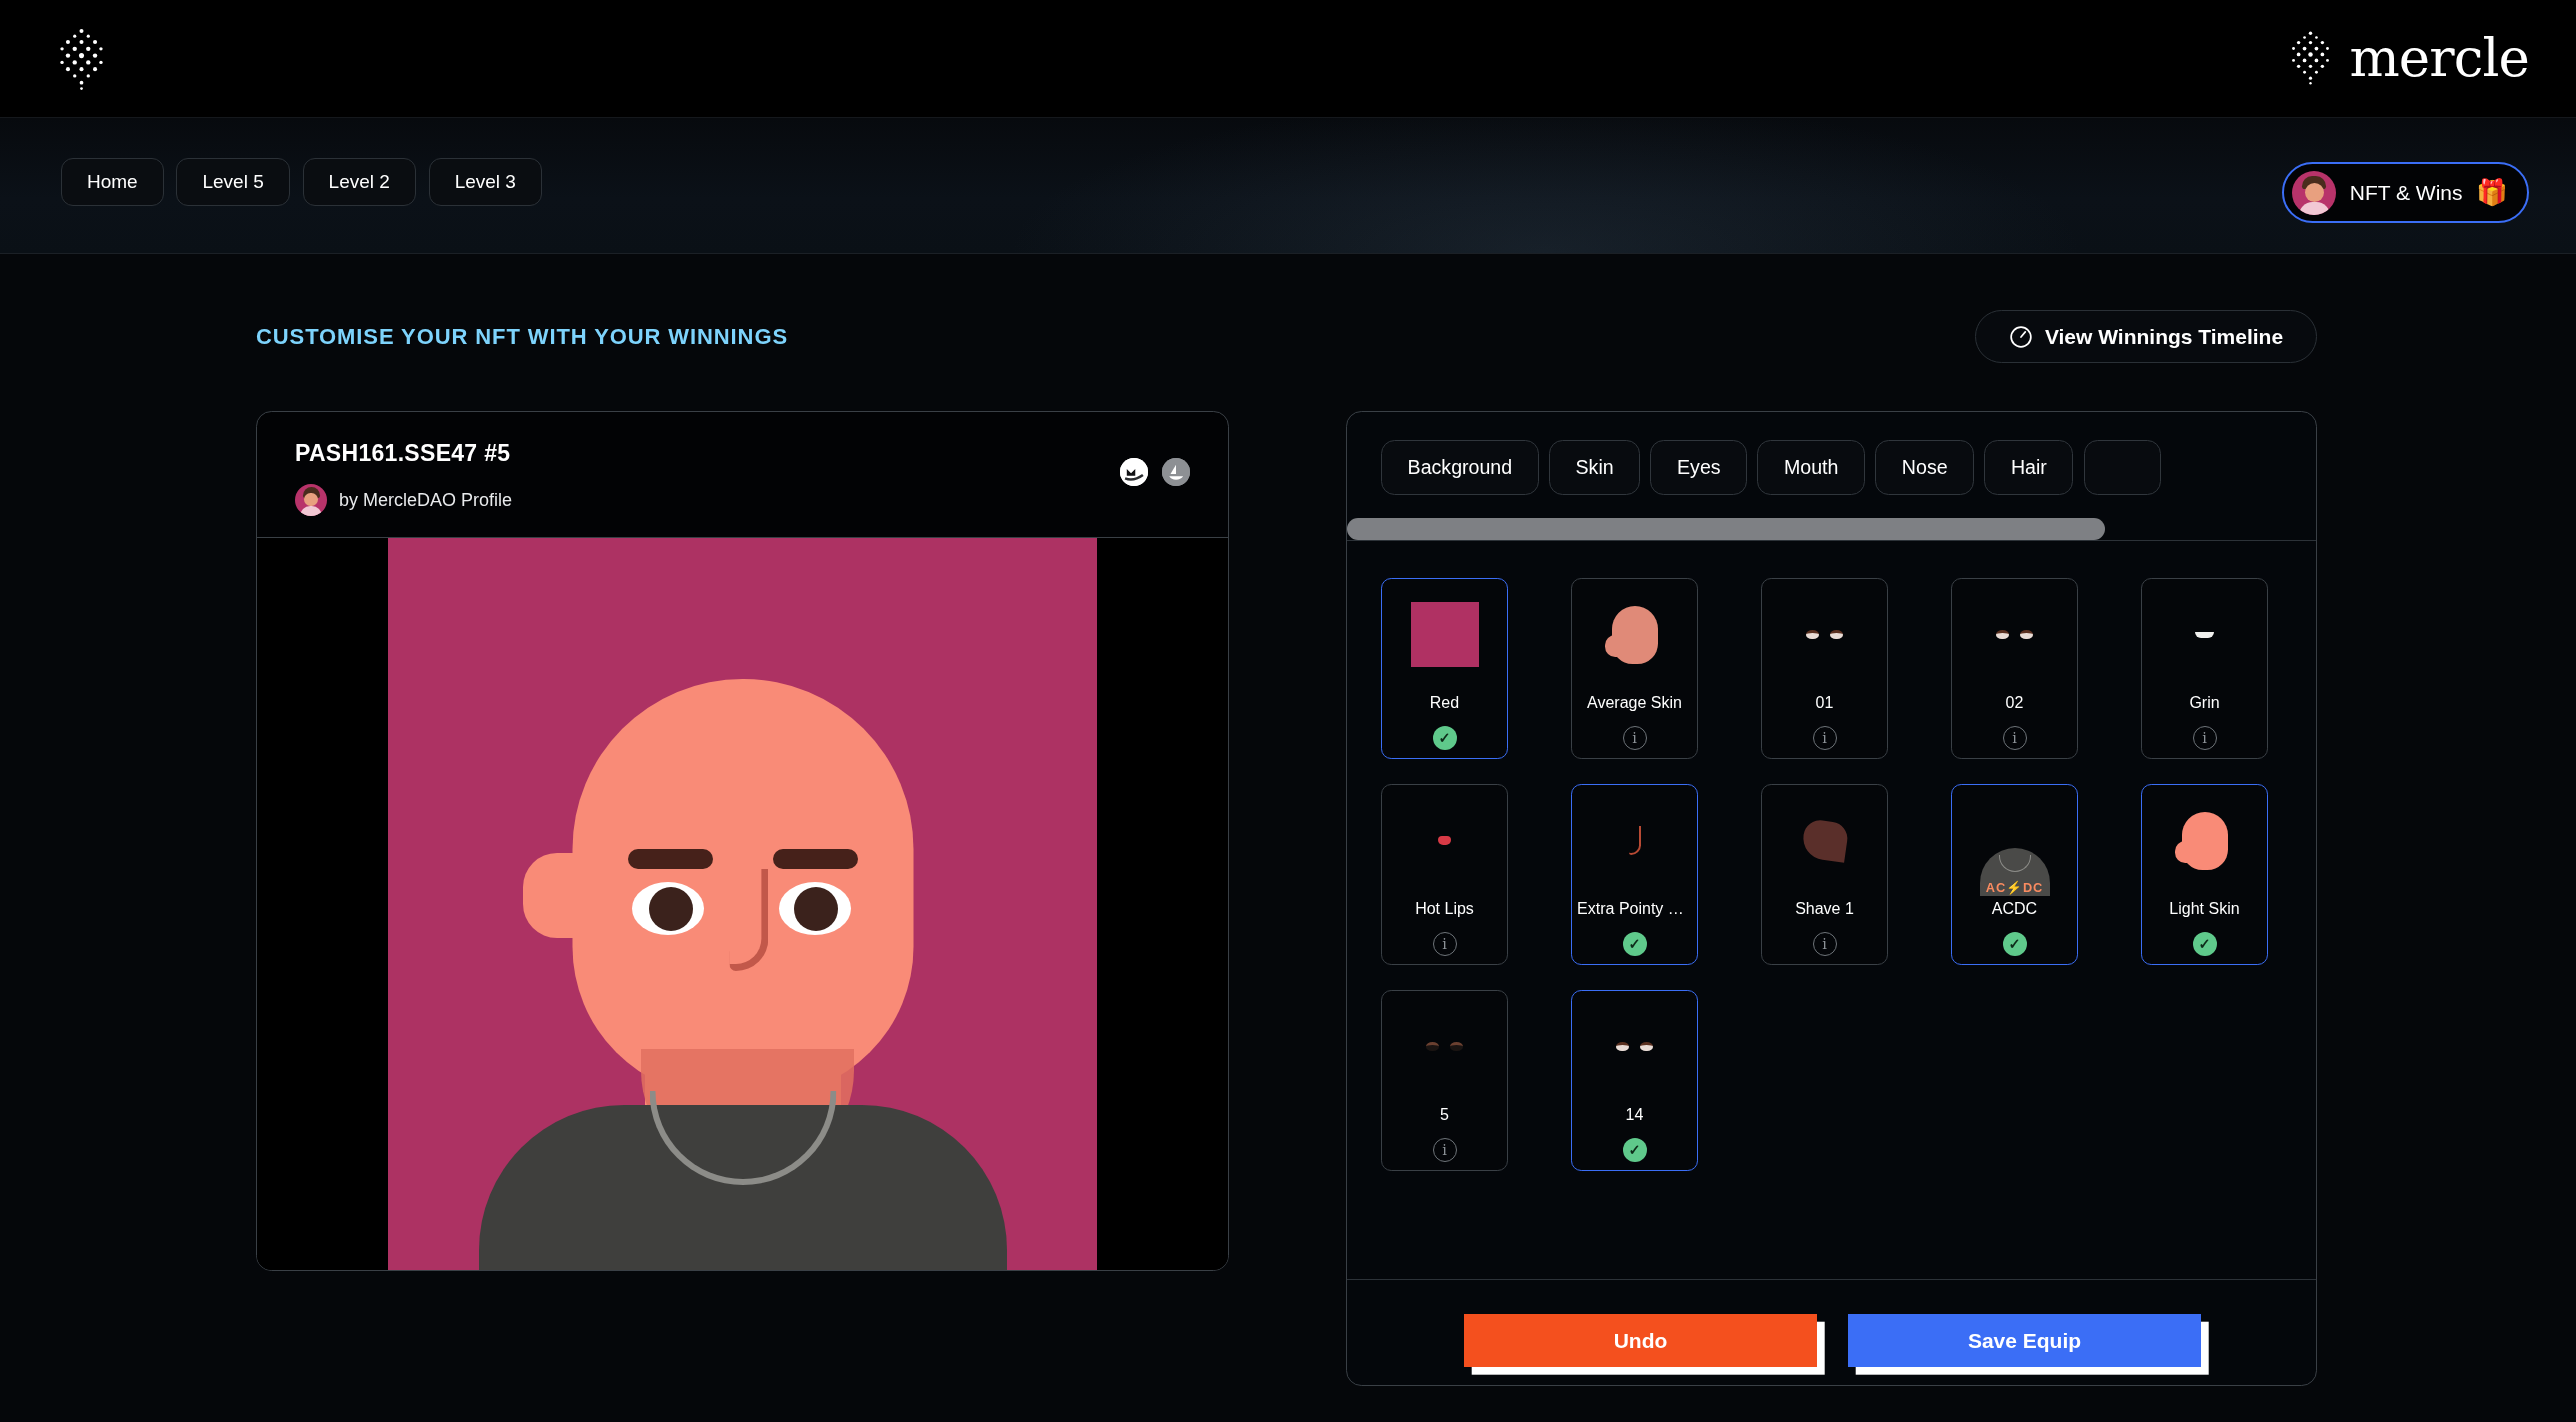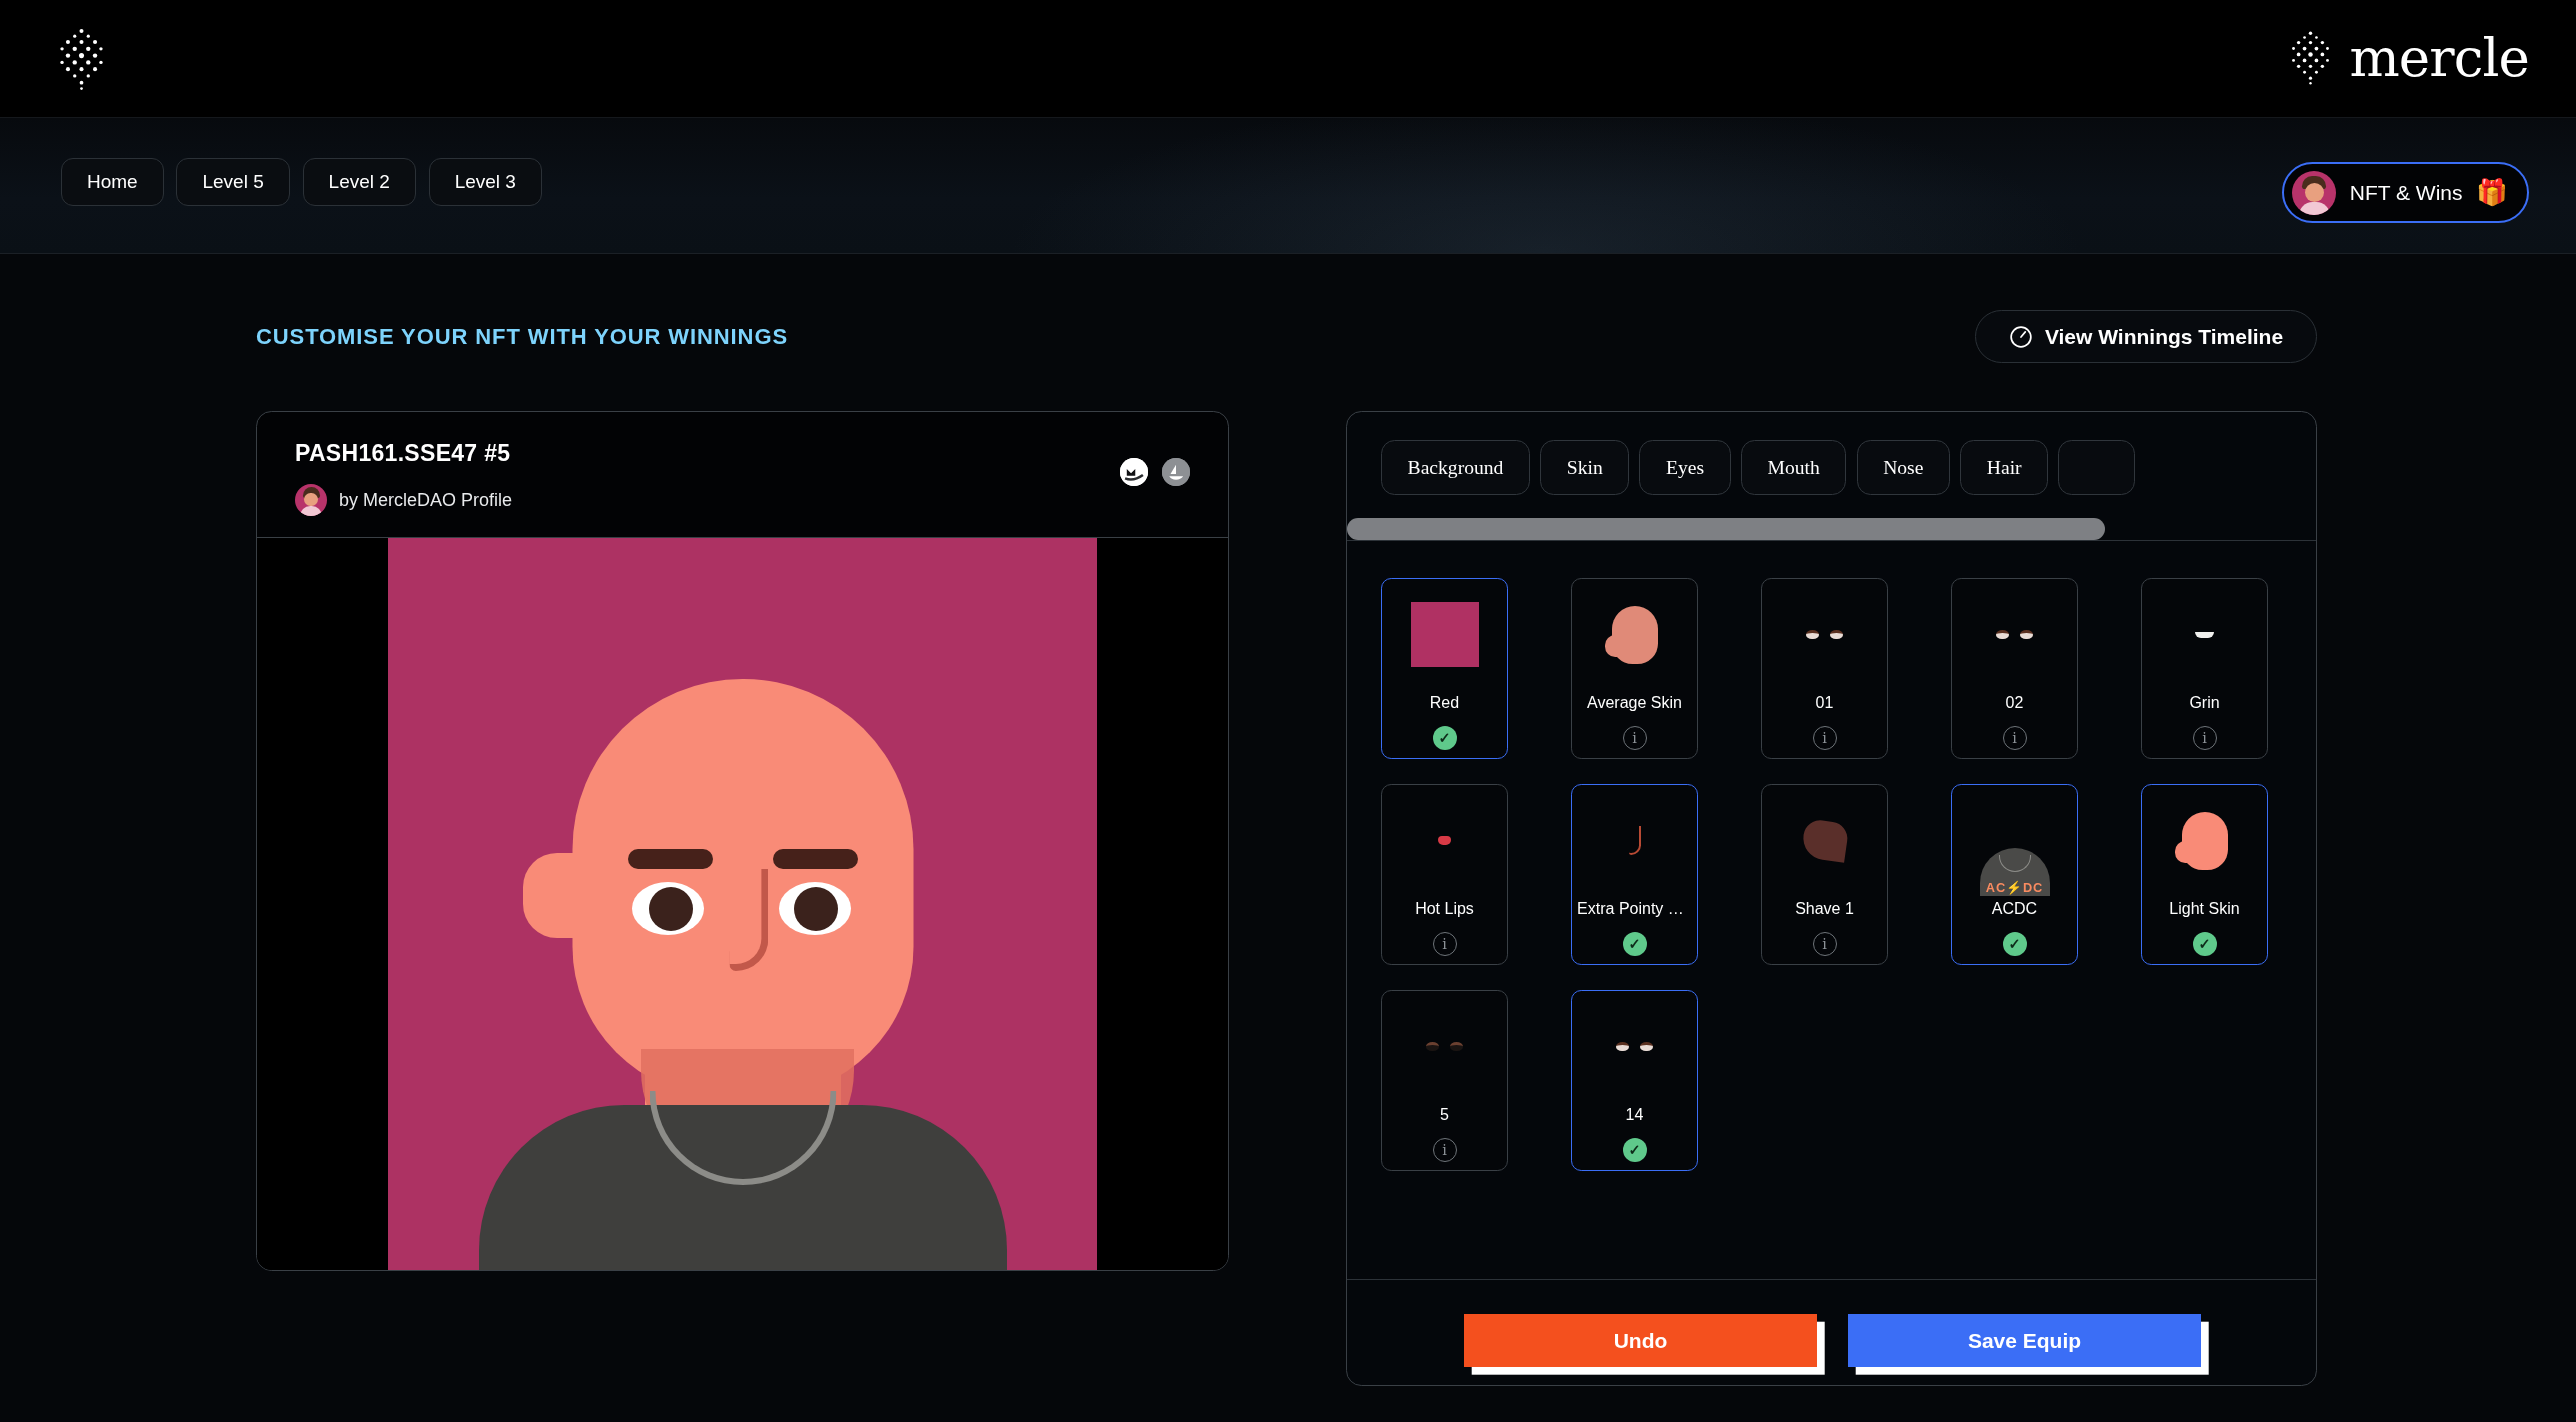--- a/index.html
+++ b/index.html
@@ -101,21 +101,21 @@
   .art-body { position:absolute; left:50%; bottom:0; transform:translateX(-50%); width:528px; height:281px; background:#3f3f3d; border-radius:145px 145px 0 0; }
   .art-collar { position:absolute; left:50%; bottom:201px; transform:translateX(-50%); width:187px; height:94px; border:6px solid #8c8c88; border-radius:0 0 94px 94px; border-top:none; }
   .art-shirt-text { position:absolute; left:50%; bottom:0px; transform:translateX(-50%); color:#f98b60; font-size:78px; font-weight:bold; letter-spacing:4.3px; font-family:"DejaVu Sans", sans-serif; }
 
   
   .panel {
     position:absolute; left:1346px; top:411px; width:971px; height:975px;
     border:0.9px solid #3a4046; border-radius:15.3px; background:#04070b; overflow:hidden;
   }
   .tabs-strip { position:relative; height:132px; }
-  .tabs { position:absolute; left:34px; top:28px; display:flex; gap:10.2px;font-family:Liberation Serif, serif; }
+  .tabs { position:absolute; left:34px; top:28px; display:flex; gap:10.2px; }
   .tab {
     height:55px; padding:0 25.6px; border-radius:13.6px;
     border:0.9px solid #30363c; background:#080b0f;
     color:#fff; font-size:19.6px; display:flex; align-items:center; justify-content:center; white-space:nowrap;
   }
   .hscroll { position:absolute; left:0; top:106px; width:971px; height:22px; }
   .hscroll-thumb { position:absolute; left:0; top:0; height:22px; width:758px; background:#7e8084; border-radius:11px; }
   .panel-divider { position:absolute; left:0; top:128px; width:971px; height:0.9px; background:#2c3238; }
 
   .grid {

